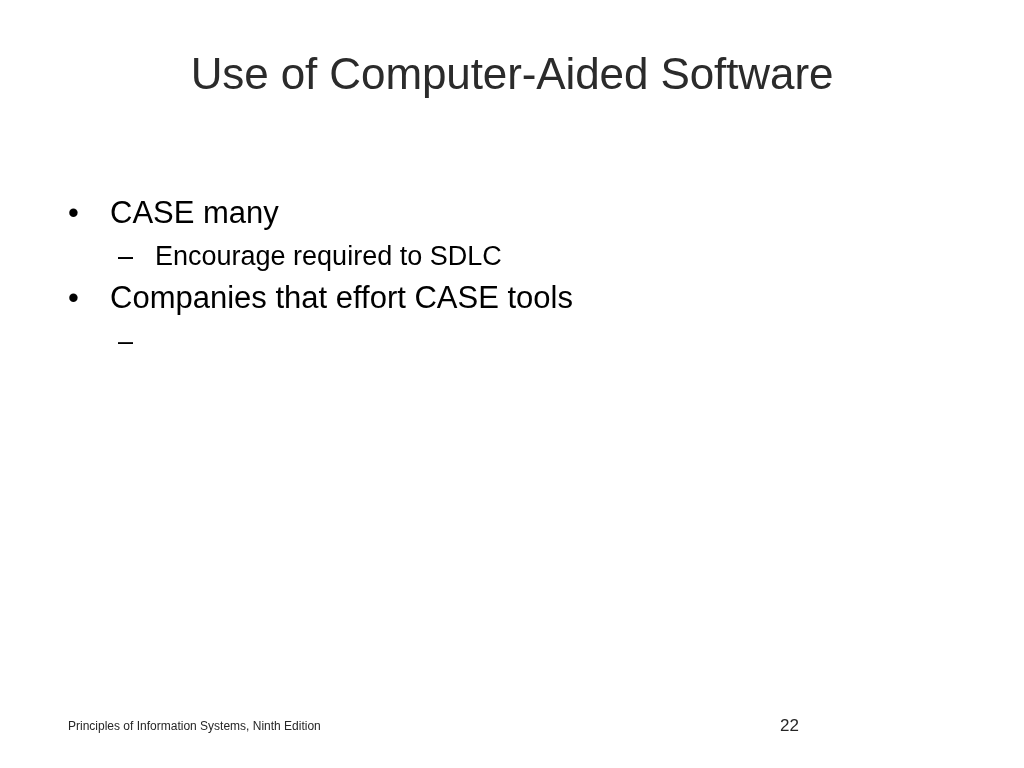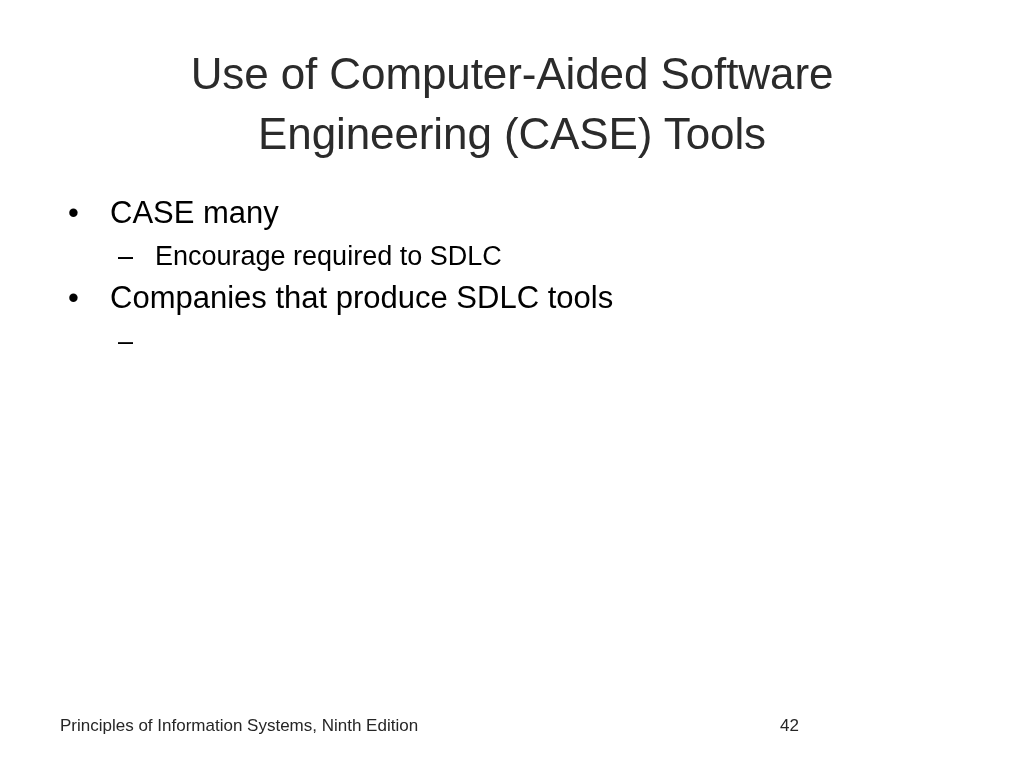--- a/index.html
+++ b/index.html
@@ -91,23 +91,23 @@
     color: #000000;
   }
 
   .bullet-text {
     display: block;
   }
 
   
   .footer-left {
     position: absolute;
-    left: 60px;
+    left: 68px;
     top: 714px;
-    font-size: 17px;
+    font-size: 12px;
     line-height: 24px;
     color: #262626;
     white-space: nowrap;
   }
   .footer-page {
     position: absolute;
     right: 69px;
     top: 714px;
     font-size: 17px;
     line-height: 24px;
@@ -115,46 +115,45 @@
     text-align: right;
   }
 </style>
 </head>
 <body>
 
 <div class="slide">
 
   <div class="slide-title">
     <span class="t-line">Use of Computer-Aided Software</span>
-    <span class="t-line">Engineering (CASE) Tools</span>
   </div>
 
   <div class="body-area">
 
     <div class="bullet-row lvl1">
       <span class="marker">•</span>
       <span class="bullet-text">CASE many</span>
     </div>
 
     <div class="bullet-row lvl2">
       <span class="marker">–</span>
     </div>
 
     <div class="bullet-row lvl2">
       <span class="marker">–</span>
       <span class="bullet-text">Encourage required to SDLC</span>
     </div>
 
     <div class="bullet-row lvl1">
       <span class="marker">•</span>
-      <span class="bullet-text">Companies that produce SDLC tools</span>
+      <span class="bullet-text">Companies that effort CASE tools</span>
     </div>
 
     <div class="bullet-row lvl2">
       <span class="marker">–</span>
     </div>
 
   </div>
 
   <div class="footer-left">Principles of Information Systems, Ninth Edition</div>
-  <div class="footer-page">42</div>
+  <div class="footer-page">22</div>
 
 </div>
 
 </body></html>

